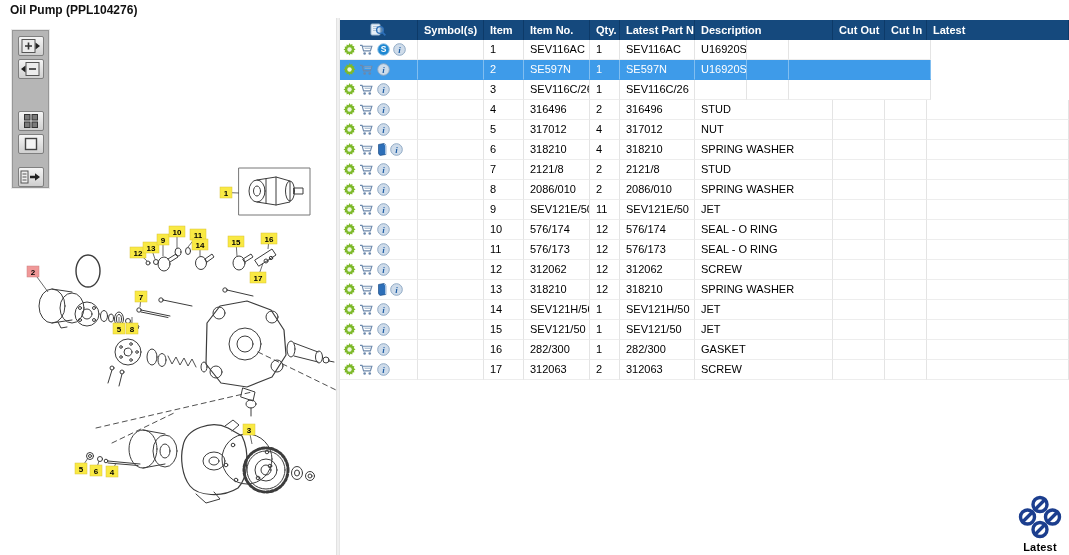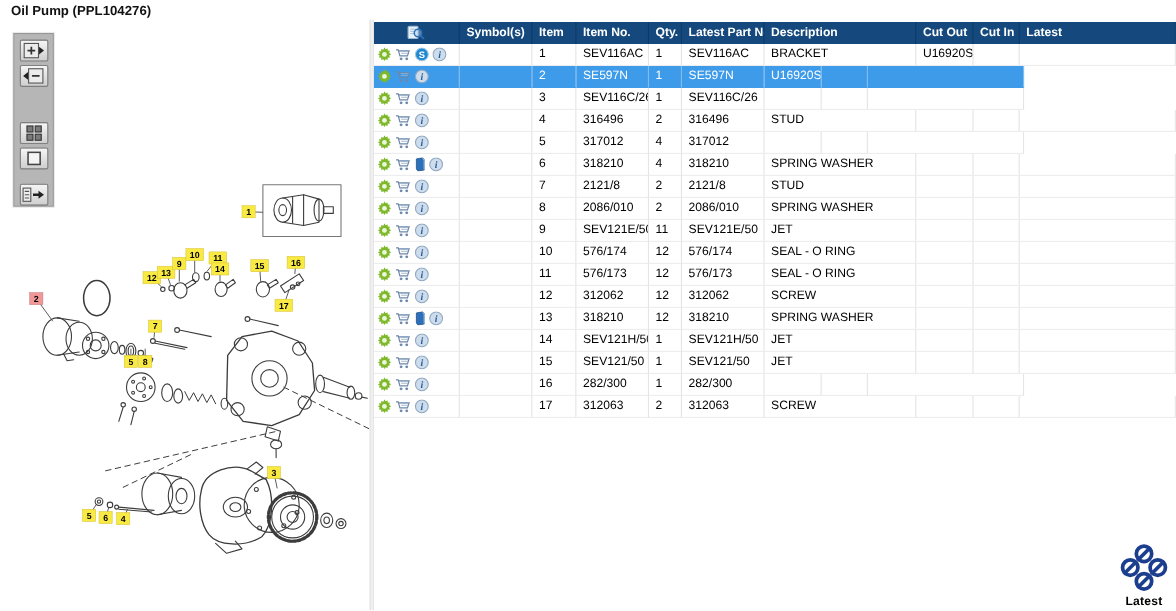--- a/index.html
+++ b/index.html
@@ -388,21 +388,20 @@
               <circle cx="6.5" cy="6.5" r="5.8" fill="#cfdcea" stroke="#8fa9c4" stroke-width="1"></circle>
               <text x="6.6" y="9.6" text-anchor="middle" font-size="9" font-weight="bold" font-style="italic" fill="#1F5FA6" font-family="Liberation Serif,serif">i</text>
             </svg>
           </span>
         </div>
         <div class="td c-symbol" style="width: 66px;"></div>
         <div class="td c-item" style="width: 40px;">1</div>
         <div class="td c-parts_no" style="width: 66px;">SEV116AC</div>
         <div class="td c-qty" style="width: 30px;">1</div>
         <div class="td c-latest_part_no" style="width: 75px;">SEV116AC</div>
-        <div class="td c-description" style="width: 138px;">BRACKET</div>
         <div class="td c-cut_out" style="width: 52px;">U16920S</div>
         <div class="td c-cut_in" style="width: 42px;"></div>
         <div class="td c-comment" style="width: 142px;"></div>
       </div>
       <div class="trow selected">
         <div class="td c-icons" style="width: 78px; background: rgb(62, 155, 233);">
           <span class="icon-chip">
             <svg width="13" height="13" viewBox="0 0 16 16">
               <path fill="#7DB929" d="M8 0l1.2 2.1 2.3-.8.2 2.4 2.4.2-.8 2.3L15.4 8l-2.1 1.2.8 2.3-2.4.2-.2 2.4-2.3-.8L8 15.4l-1.2-2.1-2.3.8-.2-2.4-2.4-.2.8-2.3L.6 8l2.1-1.2-.8-2.3 2.4-.2.2-2.4 2.3.8z"></path>
               <circle cx="8" cy="8" r="2.7" fill="#eef6e0"></circle>
@@ -518,20 +517,21 @@
               <circle cx="6.5" cy="6.5" r="5.8" fill="#cfdcea" stroke="#8fa9c4" stroke-width="1"></circle>
               <text x="6.6" y="9.6" text-anchor="middle" font-size="9" font-weight="bold" font-style="italic" fill="#1F5FA6" font-family="Liberation Serif,serif">i</text>
             </svg>
           </span>
         </div>
         <div class="td c-symbol" style="width: 66px;"></div>
         <div class="td c-item" style="width: 40px;">5</div>
         <div class="td c-parts_no" style="width: 66px;">317012</div>
         <div class="td c-qty" style="width: 30px;">4</div>
         <div class="td c-latest_part_no" style="width: 75px;">317012</div>
+        <div class="td c-description" style="width: 138px;">NUT</div>
         <div class="td c-cut_out" style="width: 52px;"></div>
         <div class="td c-cut_in" style="width: 42px;"></div>
         <div class="td c-comment" style="width: 142px;"></div>
       </div>
       <div class="trow">
         <div class="td c-icons" style="width: 78px;">
           <span class="icon-chip">
             <svg width="13" height="13" viewBox="0 0 16 16">
               <path fill="#7DB929" d="M8 0l1.2 2.1 2.3-.8.2 2.4 2.4.2-.8 2.3L15.4 8l-2.1 1.2.8 2.3-2.4.2-.2 2.4-2.3-.8L8 15.4l-1.2-2.1-2.3.8-.2-2.4-2.4-.2.8-2.3L.6 8l2.1-1.2-.8-2.3 2.4-.2.2-2.4 2.3.8z"></path>
               <circle cx="8" cy="8" r="2.7" fill="#eef6e0"></circle>
@@ -892,20 +892,21 @@
               <circle cx="6.5" cy="6.5" r="5.8" fill="#cfdcea" stroke="#8fa9c4" stroke-width="1"></circle>
               <text x="6.6" y="9.6" text-anchor="middle" font-size="9" font-weight="bold" font-style="italic" fill="#1F5FA6" font-family="Liberation Serif,serif">i</text>
             </svg>
           </span>
         </div>
         <div class="td c-symbol" style="width: 66px;"></div>
         <div class="td c-item" style="width: 40px;">16</div>
         <div class="td c-parts_no" style="width: 66px;">282/300</div>
         <div class="td c-qty" style="width: 30px;">1</div>
         <div class="td c-latest_part_no" style="width: 75px;">282/300</div>
+        <div class="td c-description" style="width: 138px;">GASKET</div>
         <div class="td c-cut_out" style="width: 52px;"></div>
         <div class="td c-cut_in" style="width: 42px;"></div>
         <div class="td c-comment" style="width: 142px;"></div>
       </div>
       <div class="trow">
         <div class="td c-icons" style="width: 78px;">
           <span class="icon-chip">
             <svg width="13" height="13" viewBox="0 0 16 16">
               <path fill="#7DB929" d="M8 0l1.2 2.1 2.3-.8.2 2.4 2.4.2-.8 2.3L15.4 8l-2.1 1.2.8 2.3-2.4.2-.2 2.4-2.3-.8L8 15.4l-1.2-2.1-2.3.8-.2-2.4-2.4-.2.8-2.3L.6 8l2.1-1.2-.8-2.3 2.4-.2.2-2.4 2.3.8z"></path>
               <circle cx="8" cy="8" r="2.7" fill="#eef6e0"></circle>

